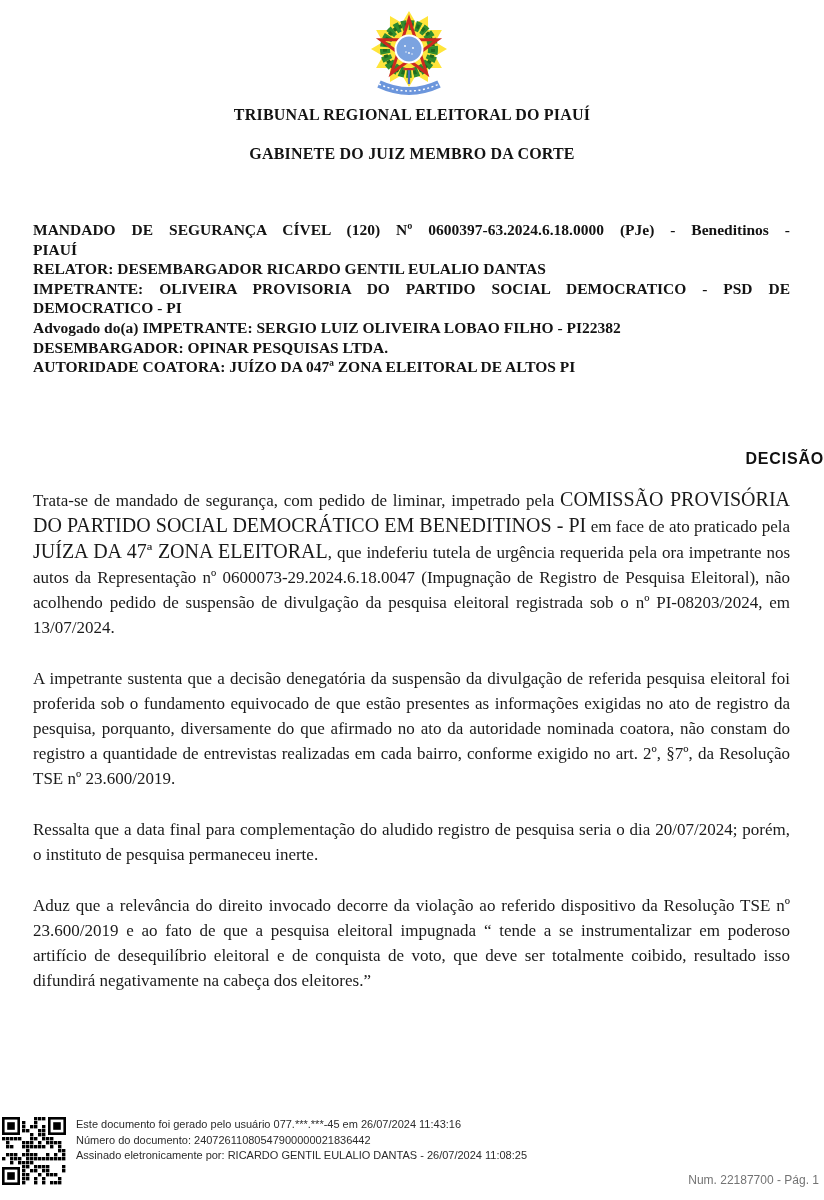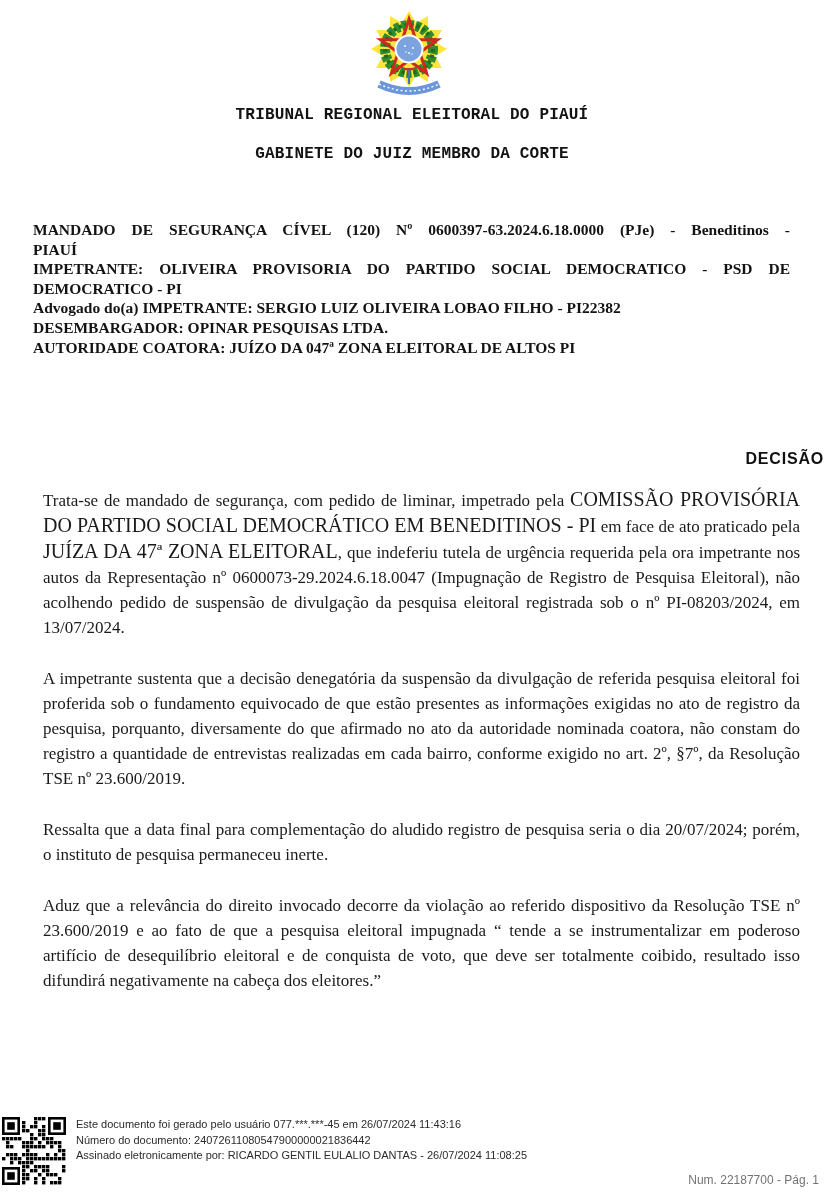--- a/index.html
+++ b/index.html
@@ -23,21 +23,20 @@
   }
   .org-title, .org-subtitle {
     position: absolute;
     left: 0;
     width: 100%;
     text-align: center;
     font-weight: bold;
     font-size: 16px;
     letter-spacing: 0.2px;
     color: #131313;
-    font-family: Liberation Mono, monospace;
   }
   .org-title    { top: 106px; }
   .org-subtitle { top: 145px; }
 
   
   .case-block {
     position: absolute;
     left: 33px;
     top: 220px;
     width: 757px;
@@ -64,21 +63,20 @@
     font-weight: bold;
     font-size: 16px;
     letter-spacing: 0.8px;
     color: #111111;
   }
   .body-text {
     position: absolute;
     left: 33px;
     top: 487px;
     width: 757px;
-    margin-left: 10px;
   }
   .body-text p {
     margin: 0 0 26px 0;
     text-align: justify;
     font-size: 17px;
     line-height: 25px;
     color: #1a1a1a;
   }
   .seg-lg { font-size: 20px; }
 
@@ -130,20 +128,21 @@
     <path d="M10 76 Q40 90 70 76" stroke="#6C96DC" stroke-width="8" fill="none"></path>
     <path d="M10 76 Q40 90 70 76" stroke="#ffffff" stroke-width="1.4" fill="none" stroke-dasharray="2 2.5"></path>
   </svg>
 
   <div class="org-title">TRIBUNAL REGIONAL ELEITORAL DO PIAUÍ</div>
   <div class="org-subtitle">GABINETE DO JUIZ MEMBRO DA CORTE</div>
 
   <div class="case-block">
     <div class="case-line stretch">MANDADO DE SEGURANÇA CÍVEL (120) Nº 0600397-63.2024.6.18.0000 (PJe) - Beneditinos -</div>
     <div class="case-line">PIAUÍ</div>
+    <div class="case-line">RELATOR: DESEMBARGADOR RICARDO GENTIL EULALIO DANTAS</div>
     <div class="case-line stretch">IMPETRANTE: OLIVEIRA PROVISORIA DO PARTIDO SOCIAL DEMOCRATICO - PSD DE</div>
     <div class="case-line">DEMOCRATICO - PI</div>
     <div class="case-line">Advogado do(a) IMPETRANTE: SERGIO LUIZ OLIVEIRA LOBAO FILHO - PI22382</div>
     <div class="case-line">DESEMBARGADOR: OPINAR PESQUISAS LTDA.</div>
     <div class="case-line">AUTORIDADE COATORA: JUÍZO DA 047ª ZONA ELEITORAL DE ALTOS PI</div>
   </div>
 
   <div class="decision-title">DECISÃO</div>
 
   <div class="body-text">

